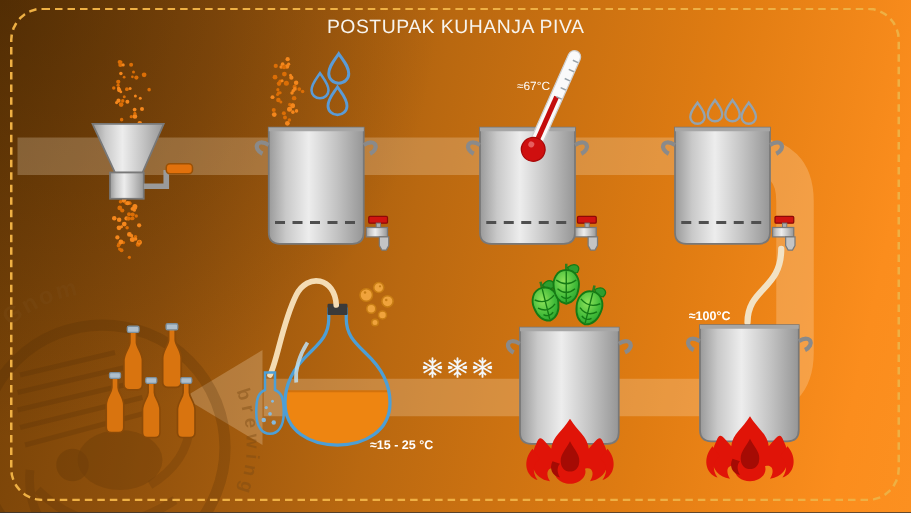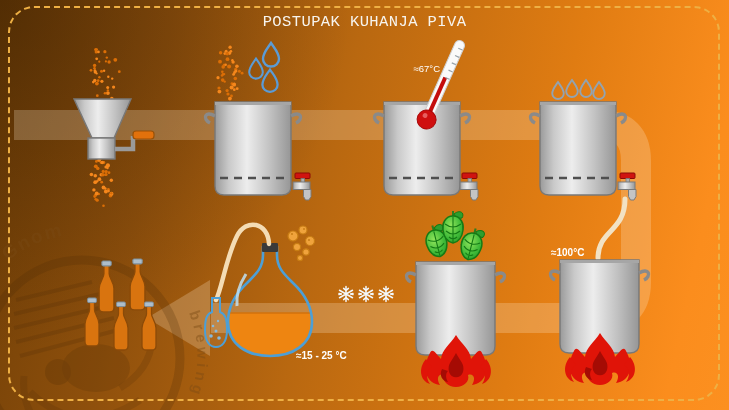--- a/index.html
+++ b/index.html
@@ -9,21 +9,21 @@
     background:
       radial-gradient(circle at 0% 0%, rgba(35,18,0,0.38), rgba(0,0,0,0) 42%),
       linear-gradient(102deg,#6f3e06 0%,#8f500c 22%,#b96810 45%,#e07c12 72%,#fb8d1d 92%,#fc9020 100%);
   }
   .dashed-frame{
     position:absolute;left:8px;top:6px;right:9px;bottom:9px;
     border:2px dashed #eeb044;border-radius:26px;pointer-events:none;
   }
   .title{
     position:absolute;top:13px;left:0;width:100%;text-align:center;
-    color:#f7f4ee;font-size:15.5px;letter-spacing:.4px;font-weight:400;font-family:Liberation Mono, monospace;
+    color:#f7f4ee;font-size:15.5px;letter-spacing:.4px;font-weight:400;
   }
   svg.scene{position:absolute;left:0;top:0;}
   .lbl{fill:#ffffff;font-family:"Liberation Sans",sans-serif;}
 </style>
 </head>
 <body>
 
 <div class="stage">
 
   <svg class="scene" width="729" height="410" viewBox="0 0 729 410">

